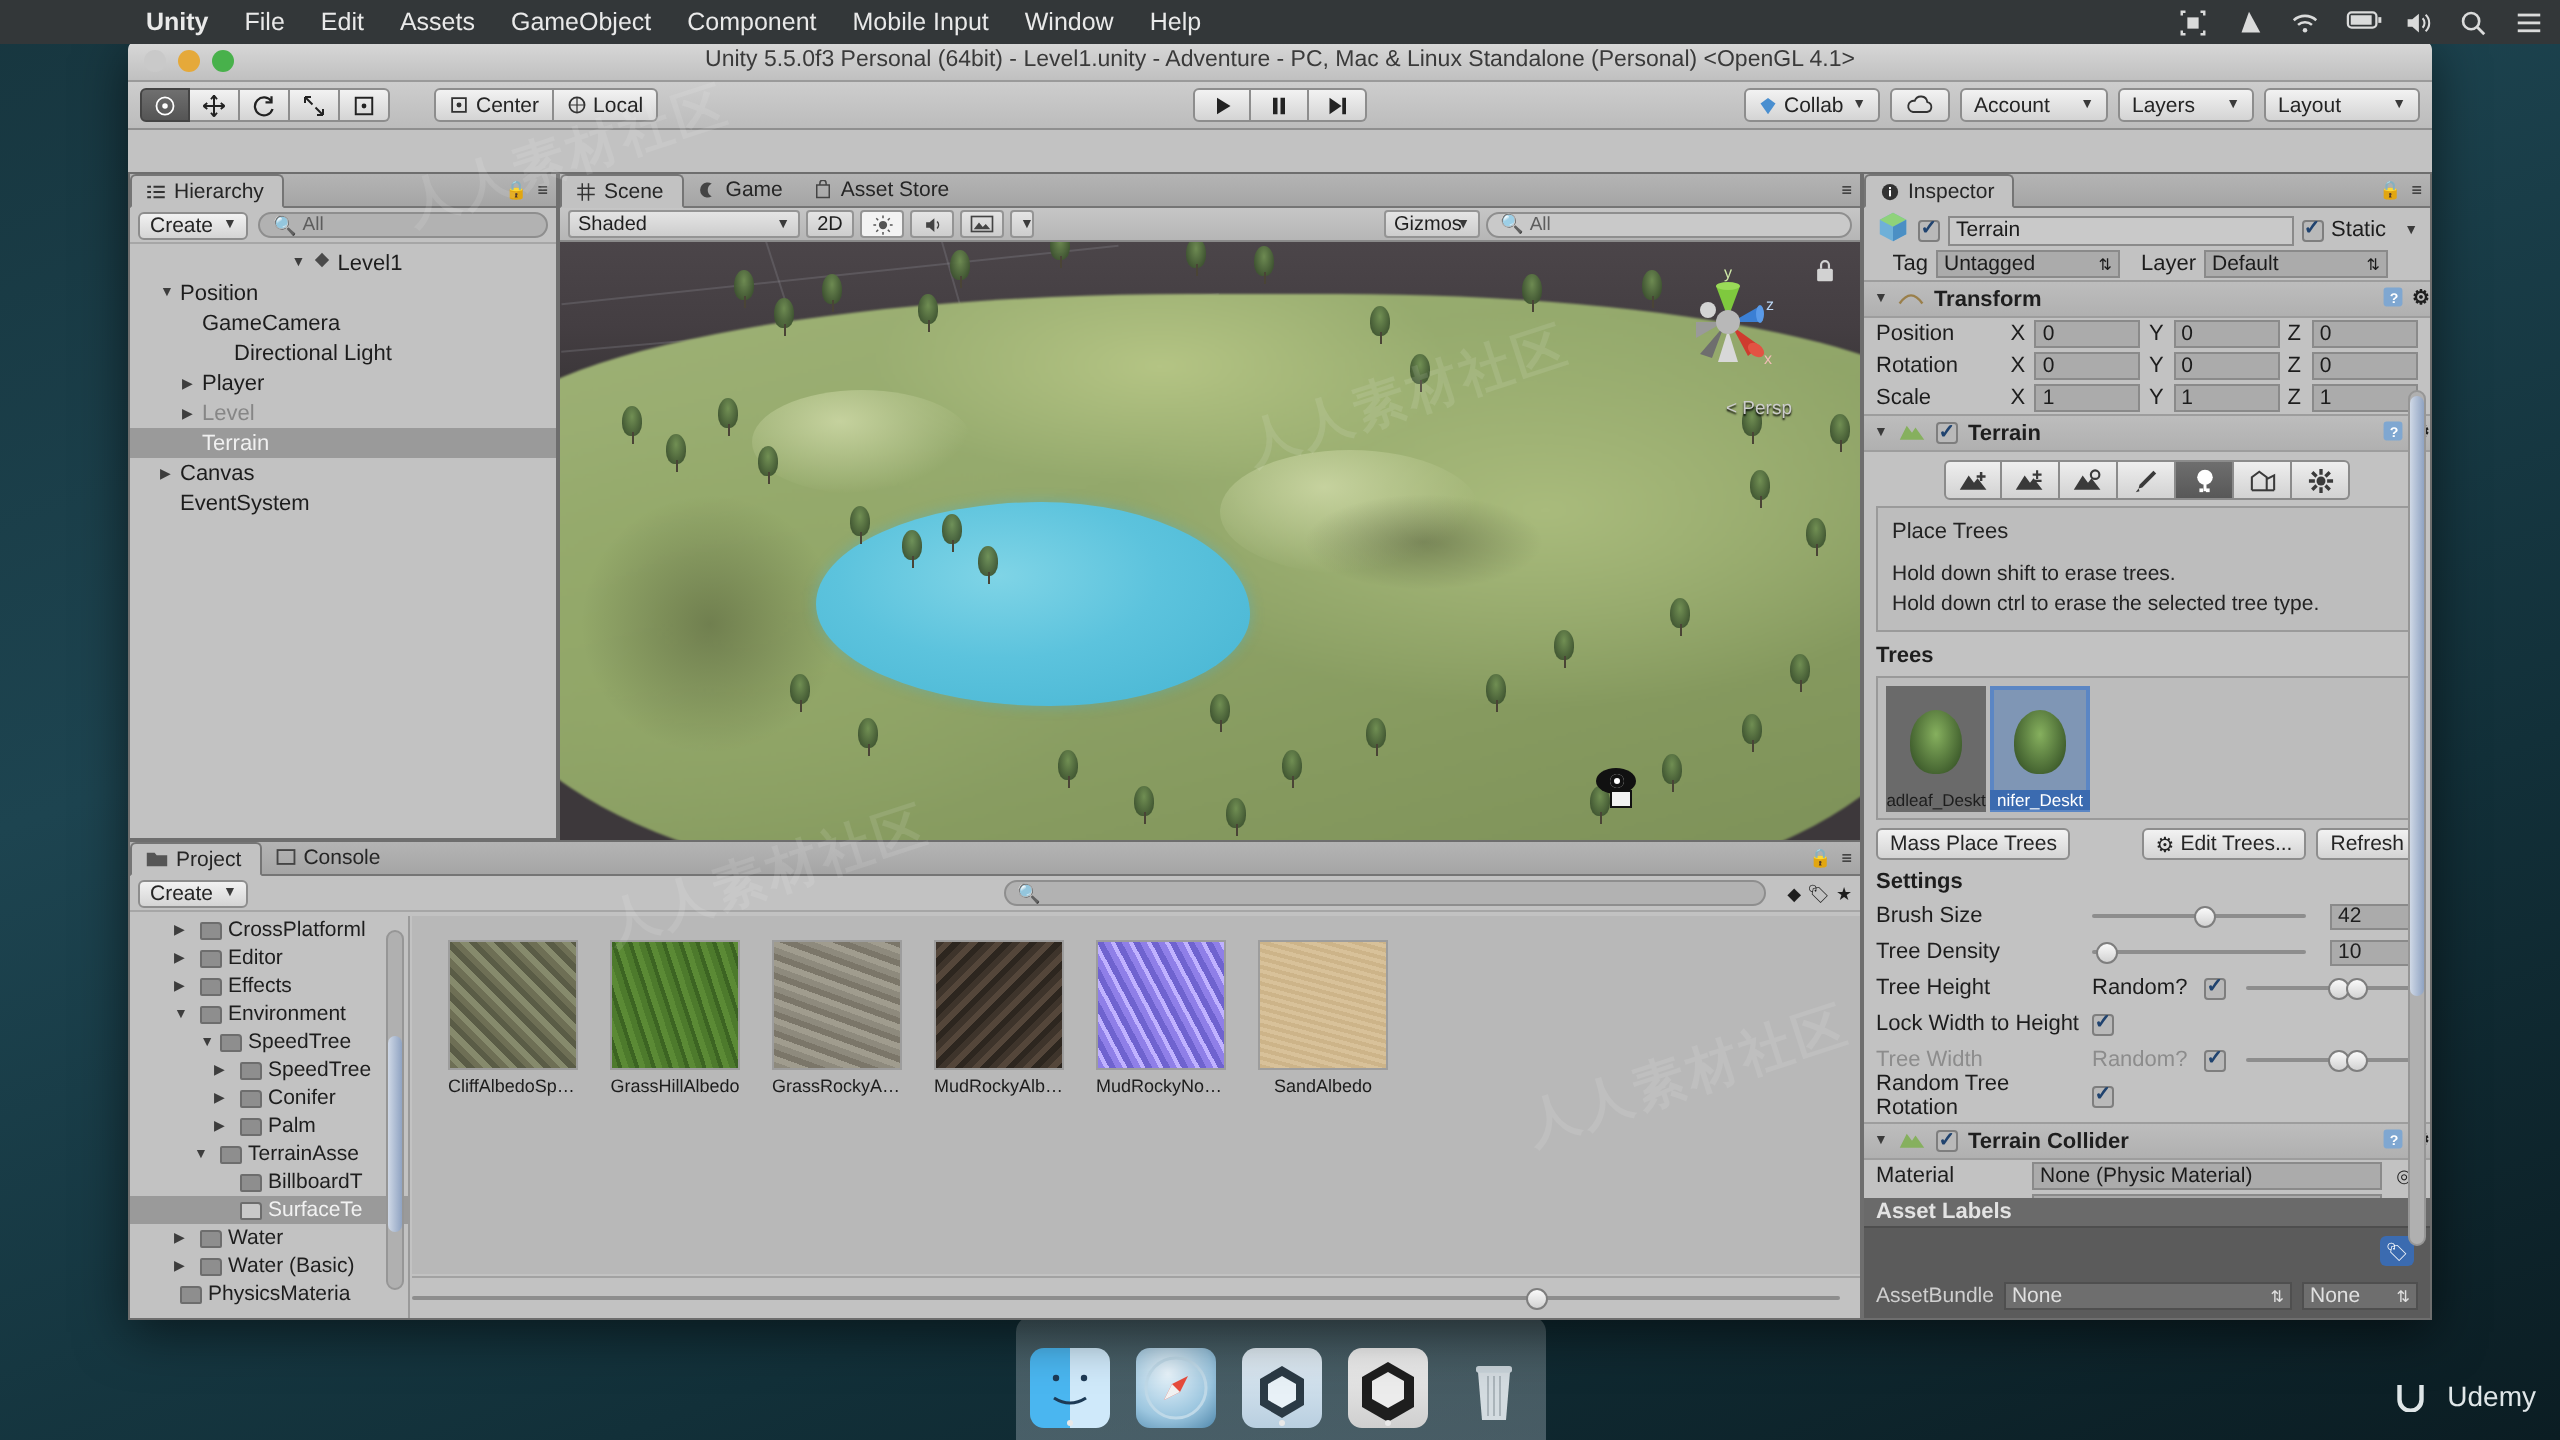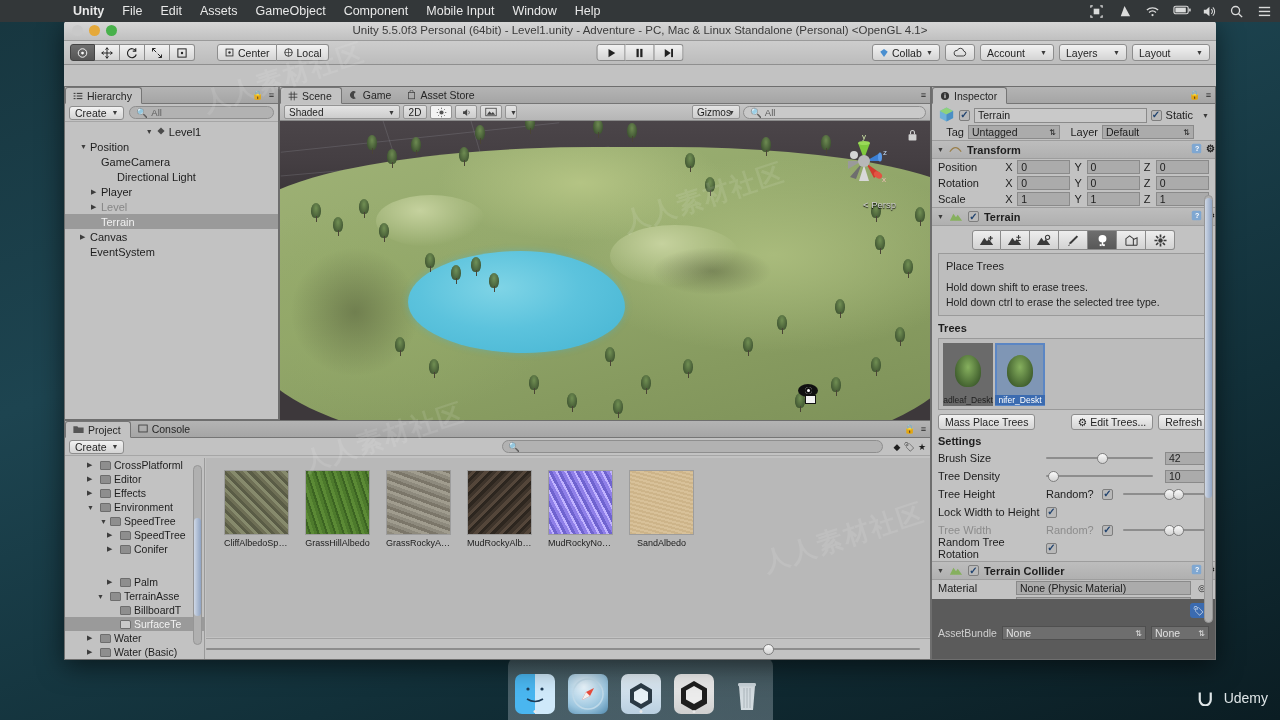--- a/index.html
+++ b/index.html
@@ -1041,20 +1041,22 @@
             <svg width="10" height="9" viewBox="0 0 14 11">
                 <path d="M1 10 4.5 3l2.5 4 2-2.5 4 5.5z" fill="#86b05e"></path>
               </svg>
           </span>
           <span>New Terrain</span>
         </span>
         <span style="width:14px;text-align:center;font-size:9px">◎</span>
       </div>
 
       <div style="position:absolute;left:0;right:0;bottom:0;height:60px;background:#5b5b5b">
+        <div style="height:15px;background:#6a6a6a;display:flex;align-items:center;padding:0 6px;
+                    font-weight:bold;color:#e3e3e3;font-size:11px;border-bottom:1px solid #4e4e4e">Asset Labels</div>
         <div style="height:24px;position:relative">
           <span style="position:absolute;right:8px;top:4px;width:17px;height:15px;border-radius:3px;
                        background:#3b6bb0;display:flex;align-items:center;justify-content:center;color:#fff;font-size:9px">🏷</span>
         </div>
         <div style="height:20px;display:flex;align-items:center;gap:5px;padding:0 6px">
           <span style="color:#cfcfcf;font-size:10.5px">AssetBundle</span>
           <span class="ifield" style="flex:1;background:#6e6e6e;border-color:#4f4f4f;color:#e0e0e0;position:relative">
             <span>None</span>
             <span style="position:absolute;right:3px;font-size:8px">⇅</span>
           </span>
@@ -1147,21 +1149,21 @@
           <div class="prow" style="padding-left: 42px;">
             <span class="arw">▶</span>
             <span class="folder"></span>
             <span>SpeedTree</span>
           </div>
           <div class="prow" style="padding-left: 42px;">
             <span class="arw">▶</span>
             <span class="folder"></span>
             <span>Conifer</span>
           </div>
-          <div class="prow" style="padding-left: 42px; margin-top: 19px;">
+          <div class="prow" style="padding-left: 42px;">
             <span class="arw">▶</span>
             <span class="folder"></span>
             <span>Palm</span>
           </div>
           <div class="prow" style="padding-left: 32px;">
             <span class="arw">▼</span>
             <span class="folder"></span>
             <span>TerrainAsse</span>
           </div>
           <div class="prow" style="padding-left: 42px;">

